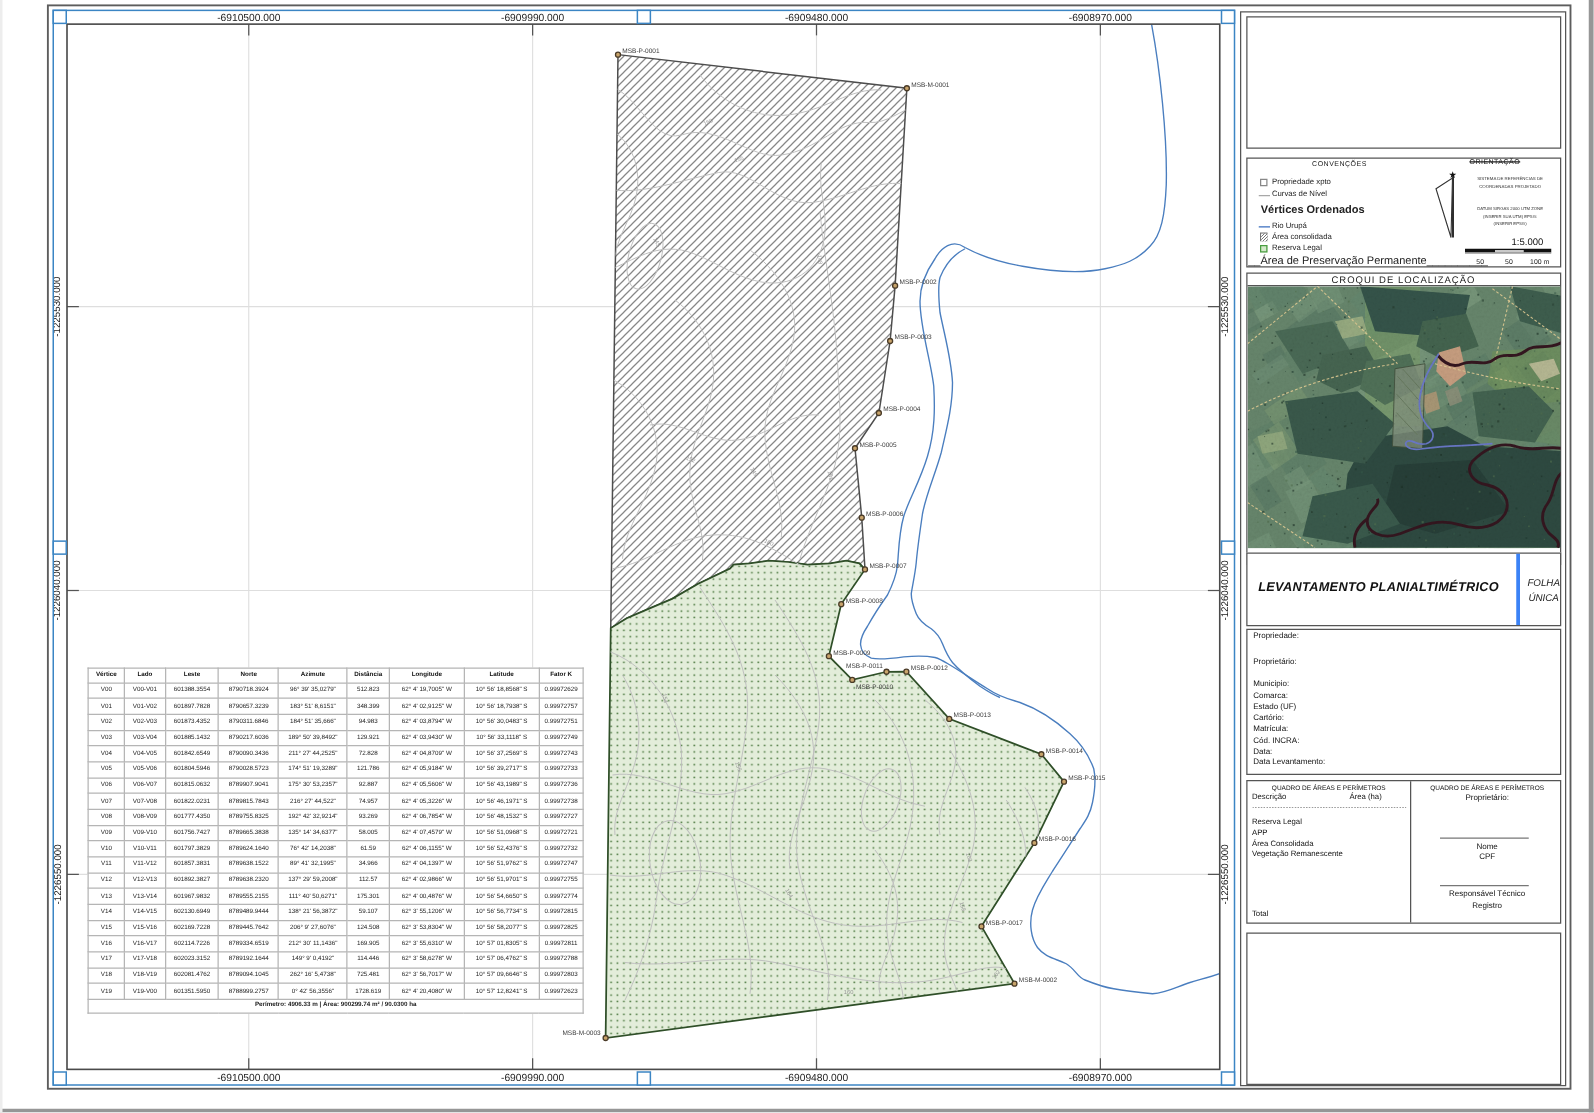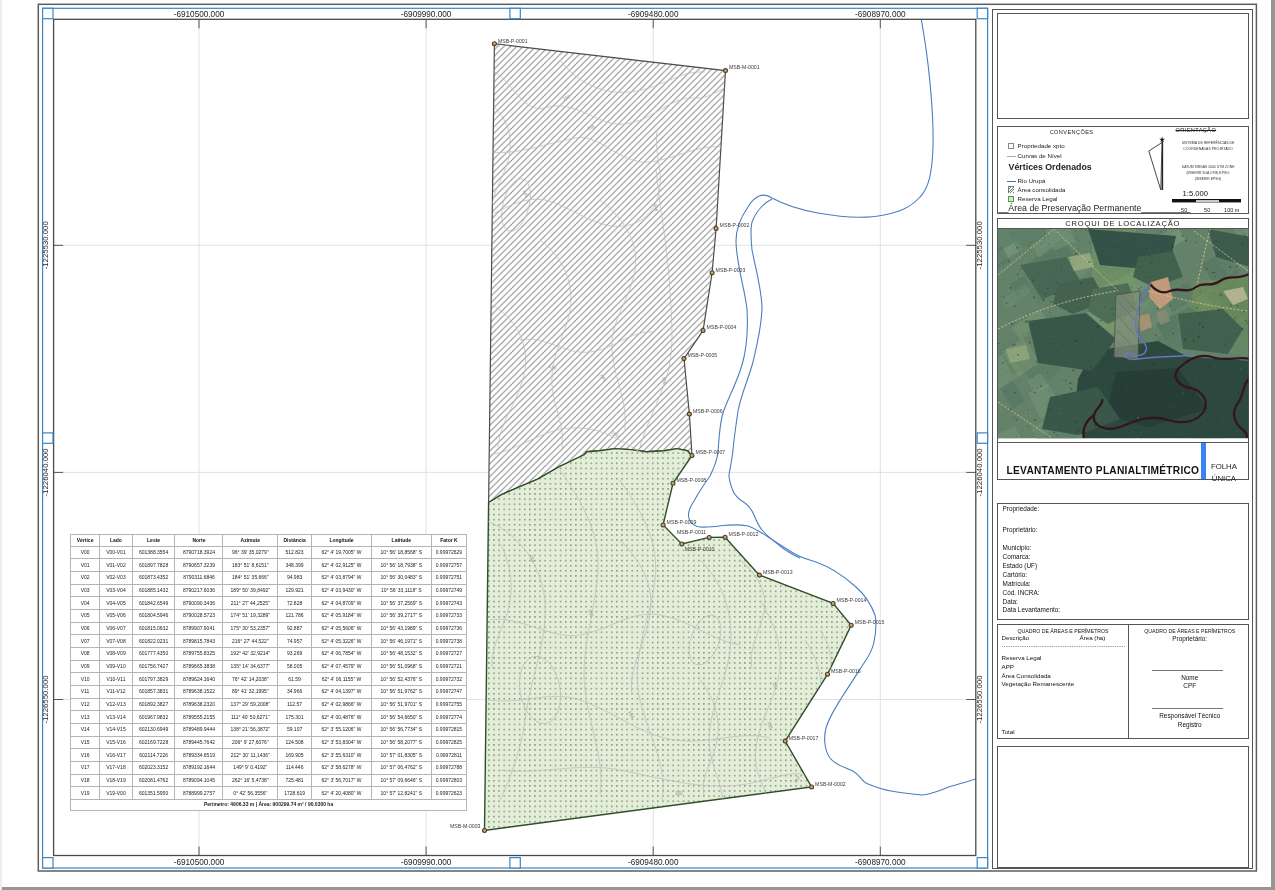--- a/index.html
+++ b/index.html
@@ -438,21 +438,21 @@
         <div style="position:absolute;left:10px;top:69.0px;width:6.2px;height:6.2px;border:1px solid #4a9e42;background:#d4e8ca;"></div>
         <div style="position:absolute;left:20px;top:68.5px;font-size:6.2px;color:#222;white-space:nowrap;">Reserva Legal</div>
         <div style="position:absolute;left:1px;top:76.2px;font-size:8.8px;color:#222;white-space:nowrap;">__Área de Preservação Permanente__________</div>
         <svg style="position:absolute;left:150px;top:5px;" width="26" height="64" viewBox="0 0 26 64">
           <text x="14.2" y="10" font-size="7.5" text-anchor="middle" fill="#111">★</text>
           <line x1="14.4" y1="9" x2="14.4" y2="58" stroke="#222" stroke-width="1.5"></line>
           <polygon points="0.8,19 14,10.5 12.8,58" fill="#fff" stroke="#333" stroke-width="0.9"></polygon>
         </svg>
         <div style="position:absolute;left:183px;top:14.5px;width:55px;text-align:center;font-size:3.5px;color:#333;line-height:1.55;white-space:nowrap;">SISTEMA DE REFERÊNCIAS DE<br>COORDENADAS PROJETADO</div>
         <div style="position:absolute;left:181px;top:38.5px;width:59px;text-align:center;font-size:3.4px;color:#333;line-height:1.75;white-space:nowrap;">DATUM SIRGAS 2000 UTM ZONE<br>(INSERIR SUA UTM) EPSG:<br>(INSERIR EPSG)</div>
-        <div style="position:absolute;left:185px;top:61.8px;width:52px;text-align:left;font-size:7.6px;color:#111;">1:5.000</div>
+        <div style="position:absolute;left:185px;top:61.8px;width:52px;text-align:right;font-size:7.6px;color:#111;">1:5.000</div>
         <div style="position:absolute;left:174.5px;top:72.4px;width:69px;height:2.7px;background:#111;"></div>
         <div style="position:absolute;left:198px;top:72.8px;width:23px;height:1.9px;background:#c9c9c9;"></div>
         <div style="position:absolute;left:174.5px;top:75.3px;width:69px;height:0.9px;background:#9a9a9a;"></div>
         <div style="position:absolute;left:183.5px;top:80.3px;font-size:5.5px;color:#222;">50</div>
         <div style="position:absolute;left:206.5px;top:80.3px;font-size:5.5px;color:#222;">50</div>
         <div style="position:absolute;left:226.5px;top:80.3px;font-size:5.5px;color:#222;">100 m</div>
       </div>
 <div class="sbx" style="top:208.9px;height:234px;">
         <div style="position:absolute;left:0;top:0;width:100%;height:9.2px;border-bottom:1px solid #555;text-align:center;font-size:7.6px;letter-spacing:0.8px;color:#222;line-height:9.2px;">CROQUI DE LOCALIZAÇÃO</div>
         <div style="position:absolute;left:0.8px;top:9.8px;">
@@ -925,25 +925,25 @@
               <path d="M253,44 C240,52 231,45 222,52 C213,59 206,52 198,58 C190,65 181,58 172,62 C163,66 156,60 152,55" stroke="#34161f" stroke-width="2.3" fill="none"></path>
               <path d="M253,130 C240,127 228,133 214,128 C200,124 188,132 180,140 C174,148 180,157 192,159 C205,162 211,172 206,182 C200,192 186,196 170,191 C152,185 138,192 122,198 C108,203 94,197 96,186 C98,178 106,176 104,170" stroke="#34161f" stroke-width="2.3" fill="none"></path>
               <path d="M253,148 C244,154 246,166 240,174 C233,183 236,194 244,200 C248,203 250,206 248,209" stroke="#34161f" stroke-width="2.3" fill="none"></path>
               <path d="M96,186 C88,192 84,200 86,209" stroke="#34161f" stroke-width="2.3" fill="none"></path>
               <path d="M153,54 C146,65 140,75 138,88 C136,100 140,108 146,114 C150,118 149,124 143,126 C135,128 132,122 128,124 C124,126 128,132 140,130 C160,127 175,128 196,126" stroke="#6a78c8" stroke-width="1.4" fill="none"></path>
               <rect width="250.4" height="209.6" filter="url(#nz)" opacity="0.22" style="mix-blend-mode:multiply"></rect>
             </g>
           </svg>
         </div>
       </div>
-<div class="sbx" style="top:432.8px;height:38px;">
+<div class="sbx" style="top:432.8px;height:59px;font-style:italic;">
         <div style="position:absolute;left:0;top:0;width:210.7px;height:100%;">
           <div style="position:absolute;top:21.4px;width:100%;text-align:center;font-weight:bold;font-size:10.2px;letter-spacing:0.25px;color:#111;white-space:nowrap;">LEVANTAMENTO PLANIALTIMÉTRICO</div>
         </div>
-        <div style="position:absolute;left:203px;top:0;width:41.7px;height:100%;border-left:5px solid #3b82f6;">
+        <div style="position:absolute;left:215px;top:0;width:41.7px;height:100%;border-left:3px solid #3b82f6;">
           <div style="position:absolute;top:18px;width:100%;text-align:center;font-size:7.8px;color:#222;line-height:1.55;">FOLHA<br>ÚNICA</div>
         </div>
       </div>
 <div class="sbx" style="top:493.1px;height:117.8px;">
         <div style="position:absolute;left:5px;top:1.6px;font-size:6.4px;color:#111;">Propriedade:</div>
         <div style="position:absolute;left:5px;top:22.6px;font-size:6.4px;color:#111;">Proprietário:</div>
         <div style="position:absolute;left:5px;top:40.6px;font-size:6.4px;color:#111;">Municipio:</div>
         <div style="position:absolute;left:5px;top:49.6px;font-size:6.4px;color:#111;">Comarca:</div>
         <div style="position:absolute;left:5px;top:58.7px;font-size:6.4px;color:#111;">Estado (UF)</div>
         <div style="position:absolute;left:5px;top:67.7px;font-size:6.4px;color:#111;">Cartório:</div>

